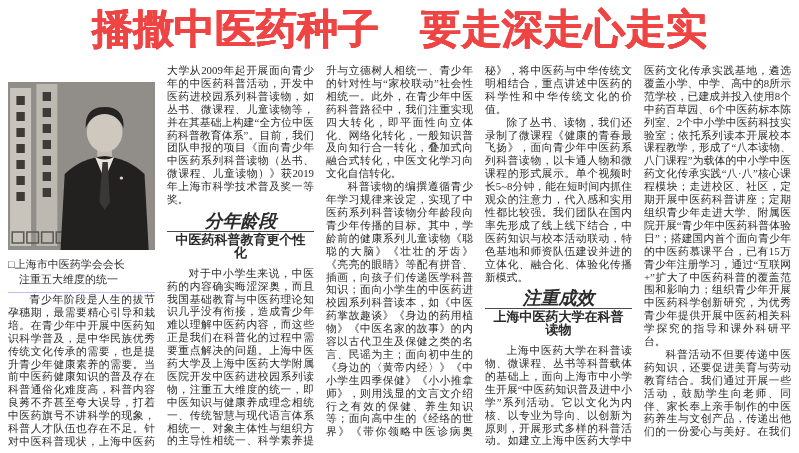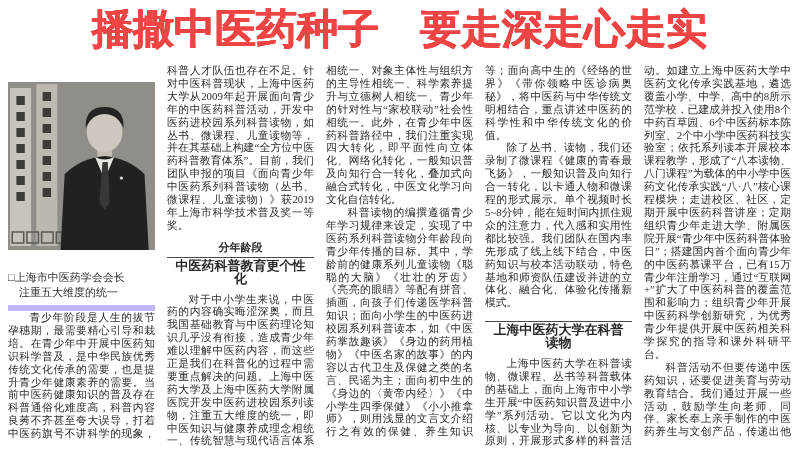--- a/index.html
+++ b/index.html
@@ -7,28 +7,28 @@
   .headline{height:58px;display:flex;align-items:center;justify-content:center;
     font-family:"Liberation Sans","DejaVu Sans",sans-serif;font-weight:900;
     font-size:41px;color:#ef4444;letter-spacing:0;white-space:nowrap;
     text-shadow:0.6px 0 currentColor,-0.6px 0 currentColor,0 0.4px currentColor;}
   .article{margin:6px 8px 0;height:386px;overflow:hidden;
     column-count:5;column-gap:12px;column-fill:auto;
     font-size:10.8px;line-height:12.9px;text-align:justify;}
   .article p{margin:0;text-indent:2em;}
   .photo-block{margin-top:18px;break-inside:avoid;}
   .photo-block svg{display:block;width:100%;height:168px;}
-  .byline{margin-top:20px;font-size:11px;line-height:15px;padding-bottom:5px;
-    border-bottom:6px solid #c4b5fd;text-indent:0;}
+  .byline{margin-top:7px;font-size:11px;line-height:15px;padding-bottom:5px;
+    border-bottom:1px solid #c4b5fd;text-indent:0;}
   .byline div{text-indent:0;}
   .byline .indent{padding-left:1em;}
   .byline .name{padding-left:1em;font-weight:bold;}
   .subhead{break-inside:avoid;text-align:center;margin:9px 0 7px;
     font-family:"Liberation Sans","DejaVu Sans",sans-serif;}
-  .subhead .line1{font-size:11px;font-weight:700;}
+  .subhead .line1{font-size:18px;font-weight:700;font-style:italic;}
   .subhead .line2{display:inline-block;font-size:13px;font-weight:700;
     border-top:1px solid #4a4a4a;margin-top:3px;padding:2px 3px 0;}
 </style>
 </head>
 <body>
 
 <div class="headline">播撒中医药种子　要走深走心走实</div>
 
 <div class="article">
 
@@ -76,22 +76,23 @@
 
   <p>青少年阶段是人生的拔节孕穗期，最需要精心引导和栽培。在青少年中开展中医药知识科学普及，是中华民族优秀传统文化传承的需要，也是提升青少年健康素养的需要。当前中医药健康知识的普及存在科普通俗化难度高，科普内容良莠不齐甚至夸大误导，打着中医药旗号不讲科学的现象，科普人才队伍也存在不足。针对中医科普现状，上海中医药大学从2009年起开展面向青少年的中医药科普活动，开发中医药进校园系列科普读物，如丛书、微课程、儿童读物等，并在其基础上构建“全方位中医药科普教育体系”。目前，我们团队申报的项目《面向青少年中医药系列科普读物（丛书、微课程、儿童读物）》获2019年上海市科学技术普及奖一等奖。</p>
 
   <div class="subhead">
     <div class="line1">分年龄段</div>
     <span class="line2">中医药科普教育更个性化</span>
   </div>
 
   <p>对于中小学生来说，中医药的内容确实晦涩深奥，而且我国基础教育与中医药理论知识几乎没有衔接，造成青少年难以理解中医药内容，而这些正是我们在科普化的过程中需要重点解决的问题。上海中医药大学及上海中医药大学附属医院开发中医药进校园系列读物，注重五大维度的统一，即中医知识与健康养成理念相统一、传统智慧与现代语言体系相统一、对象主体性与组织方的主导性相统一、科学素养提升与立德树人相统一、青少年的针对性与“家校联动”社会性相统一。此外，在青少年中医药科普路径中，我们注重实现四大转化，即平面性向立体化、网络化转化，一般知识普及向知行合一转化，叠加式向融合式转化，中医文化学习向文化自信转化。</p>
   <p>科普读物的编撰遵循青少年学习规律来设定，实现了中医药系列科普读物分年龄段向青少年传播的目标。其中，学龄前的健康系列儿童读物《聪聪的大脑》《壮壮的牙齿》《亮亮的眼睛》等配有拼音、插画，向孩子们传递医学科普知识；面向小学生的中医药进校园系列科普读本，如《中医药掌故趣谈》《身边的药用植物》《中医名家的故事》的内容以古代卫生及保健之类的名言、民谣为主；面向初中生的《身边的〈黄帝内经〉》《中小学生四季保健》《小小推拿师》，则用浅显的文言文介绍行之有效的保健、养生知识等；面向高中生的《经络的世界》《带你领略中医诊病奥秘》，将中医药与中华传统文明相结合，重点讲述中医药的科学性和中华传统文化的价值。</p>
-  <p>除了丛书、读物，我们还录制了微课程《健康的青春最飞扬》，一般知识普及向知行合一转化，以卡通人物和微课程的形式展示。单个视频时长5~8分钟，能在短时间内抓住观众的注意力，代入感和实用性都比较强。我们团队在国内率先形成了线上线下结合，中医药知识与校本活动联动，特色基地和师资队伍建设并进的立体化、融合化、体验化传播新模式。</p>
+  <p>除了丛书、读物，我们还录制了微课程《健康的青春最飞扬》，面向青少年中医药系列科普读物，以卡通人物和微课程的形式展示。单个视频时长5~8分钟，能在短时间内抓住观众的注意力，代入感和实用性都比较强。我们团队在国内率先形成了线上线下结合，中医药知识与校本活动联动，特色基地和师资队伍建设并进的立体化、融合化、体验化传播新模式。</p>
 
   <div class="subhead">
+    <div class="line1">注重成效</div>
     <span class="line2">上海中医药大学在科普读物</span>
   </div>
 
   <p>上海中医药大学在科普读物、微课程、丛书等科普载体的基础上，面向上海市中小学生开展“中医药知识普及进中小学”系列活动。它以文化为内核、以专业为导向、以创新为原则，开展形式多样的科普活动。如建立上海中医药大学中医药文化传承实践基地，遴选覆盖小学、中学、高中的8所示范学校，已建成并投入使用8个中药百草园、6个中医药标本陈列室、2个中小学中医药科技实验室；依托系列读本开展校本课程教学，形成了“八本读物、八门课程”为载体的中小学中医药文化传承实践“八·八”核心课程模块；走进校区、社区，定期开展中医药科普讲座；定期组织青少年走进大学、附属医院开展“青少年中医药科普体验日”；搭建国内首个面向青少年的中医药慕课平台，已有15万青少年注册学习，通过“互联网+”扩大了中医药科普的覆盖范围和影响力；组织青少年开展中医药科学创新研究，为优秀青少年提供开展中医药相关科学探究的指导和课外科研平台。</p>
   <p>科普活动不但要传递中医药知识，还要促进美育与劳动教育结合。我们通过开展一些活动，鼓励学生向老师、同伴、家长奉上亲手制作的中医药养生与文创产品，传递出他们的一份爱心与美好。在我们主办的“小小推拿师”培训中，对孩子们提出了一个小小的要求，那就是回家为长辈做一次推拿。很多爷爷奶奶在接受推拿后，流下了激动的泪水，这很好地弘扬了中华孝道文化。参加上海青少年中医药创新实践工作站的高中生在学习体会中写道：“老中医，其实一点儿也不老。不管是现代化的成药机制还是检药仪器，都让人眼前一亮，并瞠目结舌于这高度现代化又取自传统精华的中医药。”</p>
 
 </div>
 
 </body></html>

